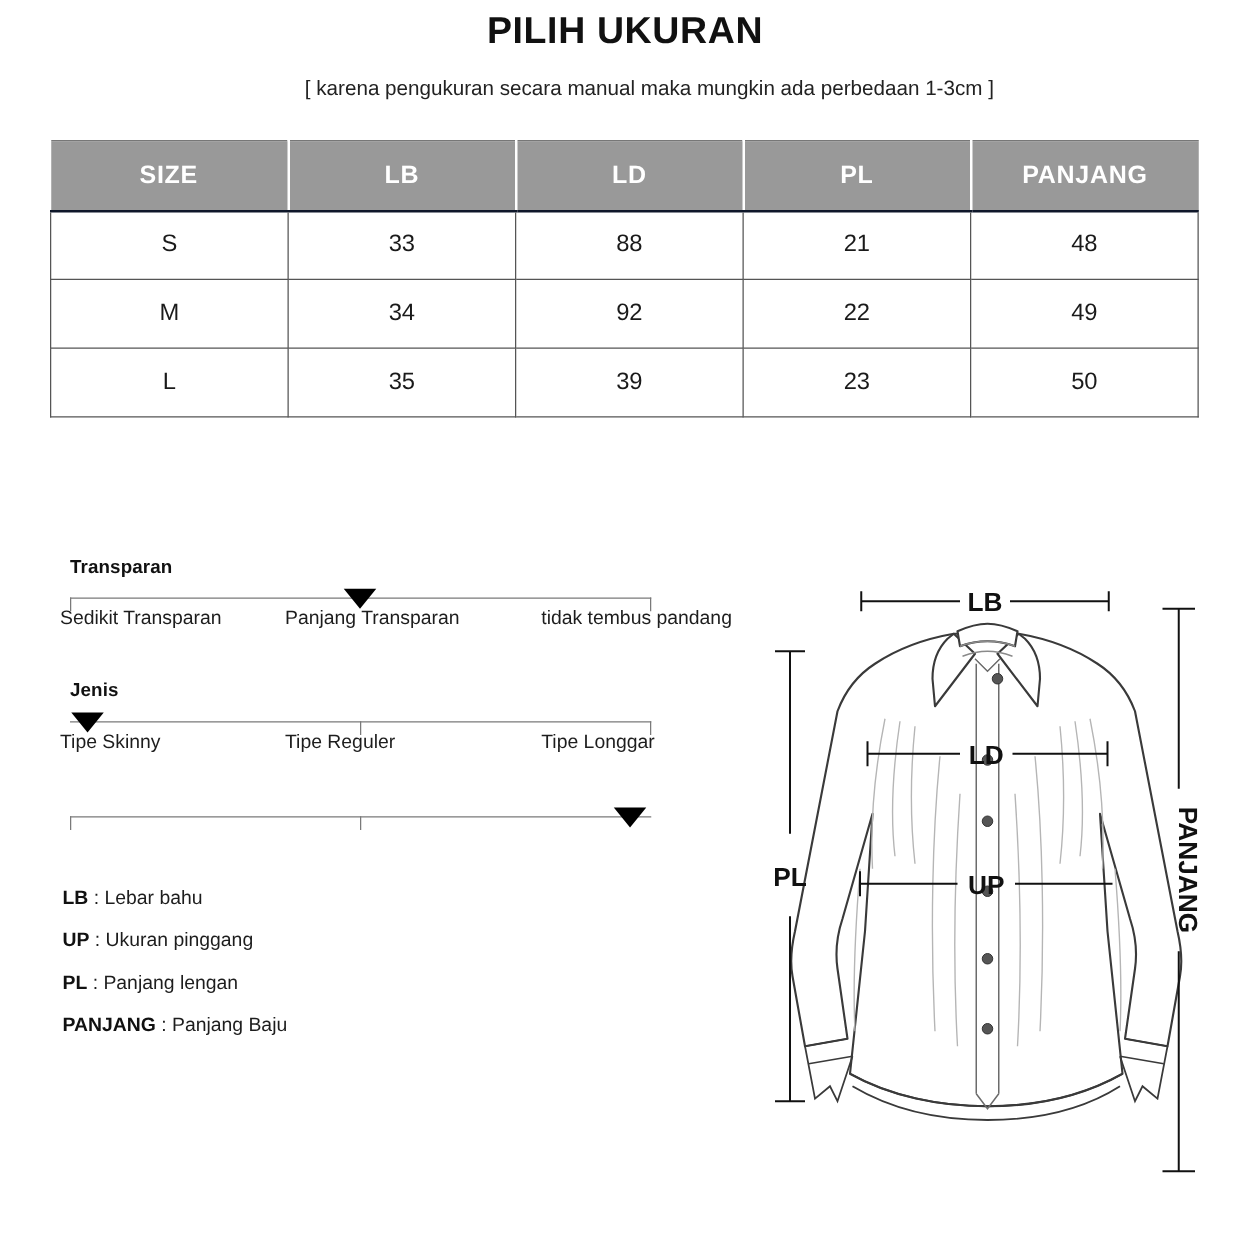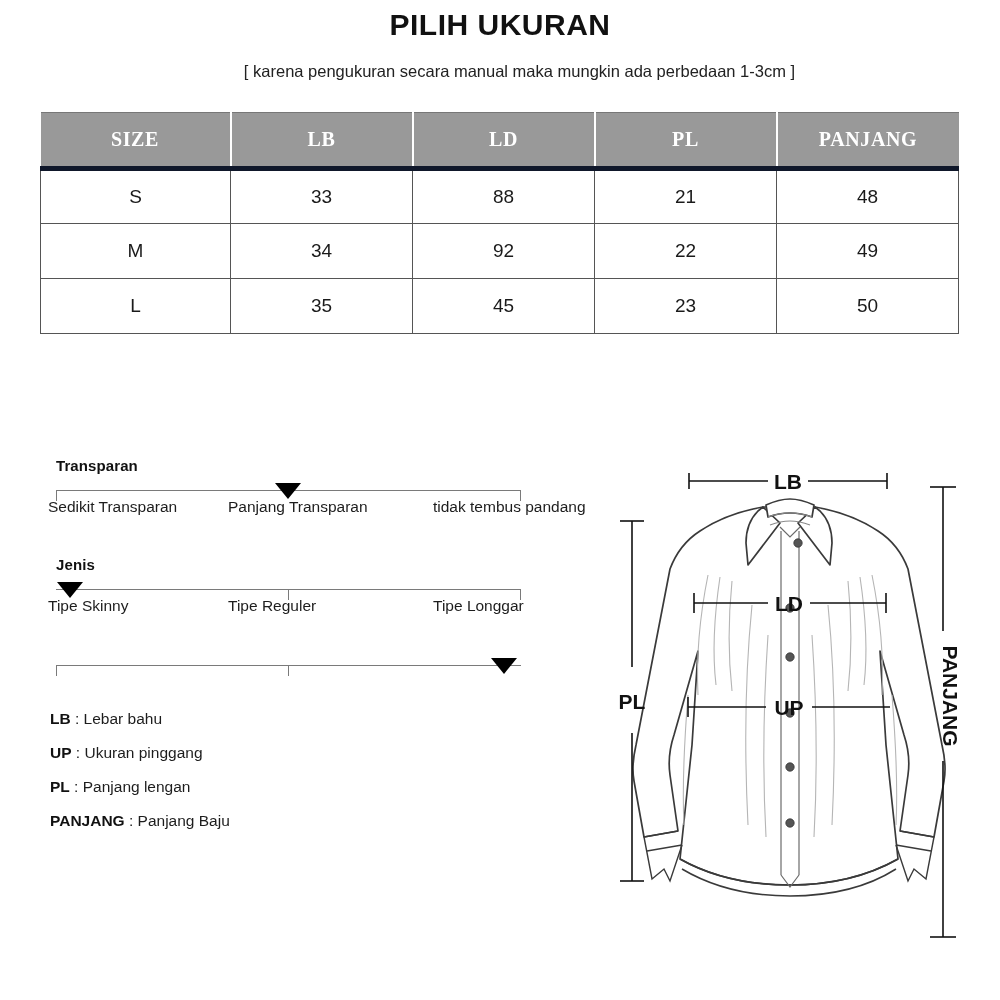--- a/index.html
+++ b/index.html
@@ -51,30 +51,30 @@
   .size-table th:last-child { border-right: 0; }
   .size-table td {
     height: 55px;
     text-align: center;
     vertical-align: middle;
     font-size: 19px;
     color: #1a1a1a;
     border: 1px solid #555;
     background: #fff;
   }
-  .size-table tr.head-row th { border-top: 1px solid #777; border-bottom: 5px solid #0f172a; font-family: Liberation Serif, serif; }
+  .size-table tr.head-row th { border-top: 1px solid #777; border-bottom: 2px solid #0f172a; }
   .col-size { width: 190px; }
   .col-lb   { width: 182px; }
   .col-ld   { width: 182px; }
   .col-pl   { width: 182px; }
   .col-pj   { width: 182px; }
 
   
   .scales { position: absolute; left: 48px; top: 445px; width: 560px; }
-  .scale-block { position: relative; margin-bottom: 27px; height: 72px; margin-top: 12px; }
+  .scale-block { position: relative; margin-bottom: 27px; height: 72px; }
   .scale-heading {
     font-size: 15px; font-weight: bold; color: #111;
     margin: 0 0 6px 8px; letter-spacing: .1px;
   }
   .scale-track {
     position: relative;
     height: 18px;
     margin-left: 8px;
     width: 465px;
   }
@@ -174,21 +174,21 @@
       <tr>
         <td>M</td>
         <td>34</td>
         <td>92</td>
         <td>22</td>
         <td>49</td>
       </tr>
       <tr>
         <td>L</td>
         <td>35</td>
-        <td>45</td>
+        <td>39</td>
         <td>23</td>
         <td>50</td>
       </tr>
     </tbody>
   </table>
 
   <div class="scales">
 
     <div class="scale-block">
       <div class="scale-heading">Transparan</div>

